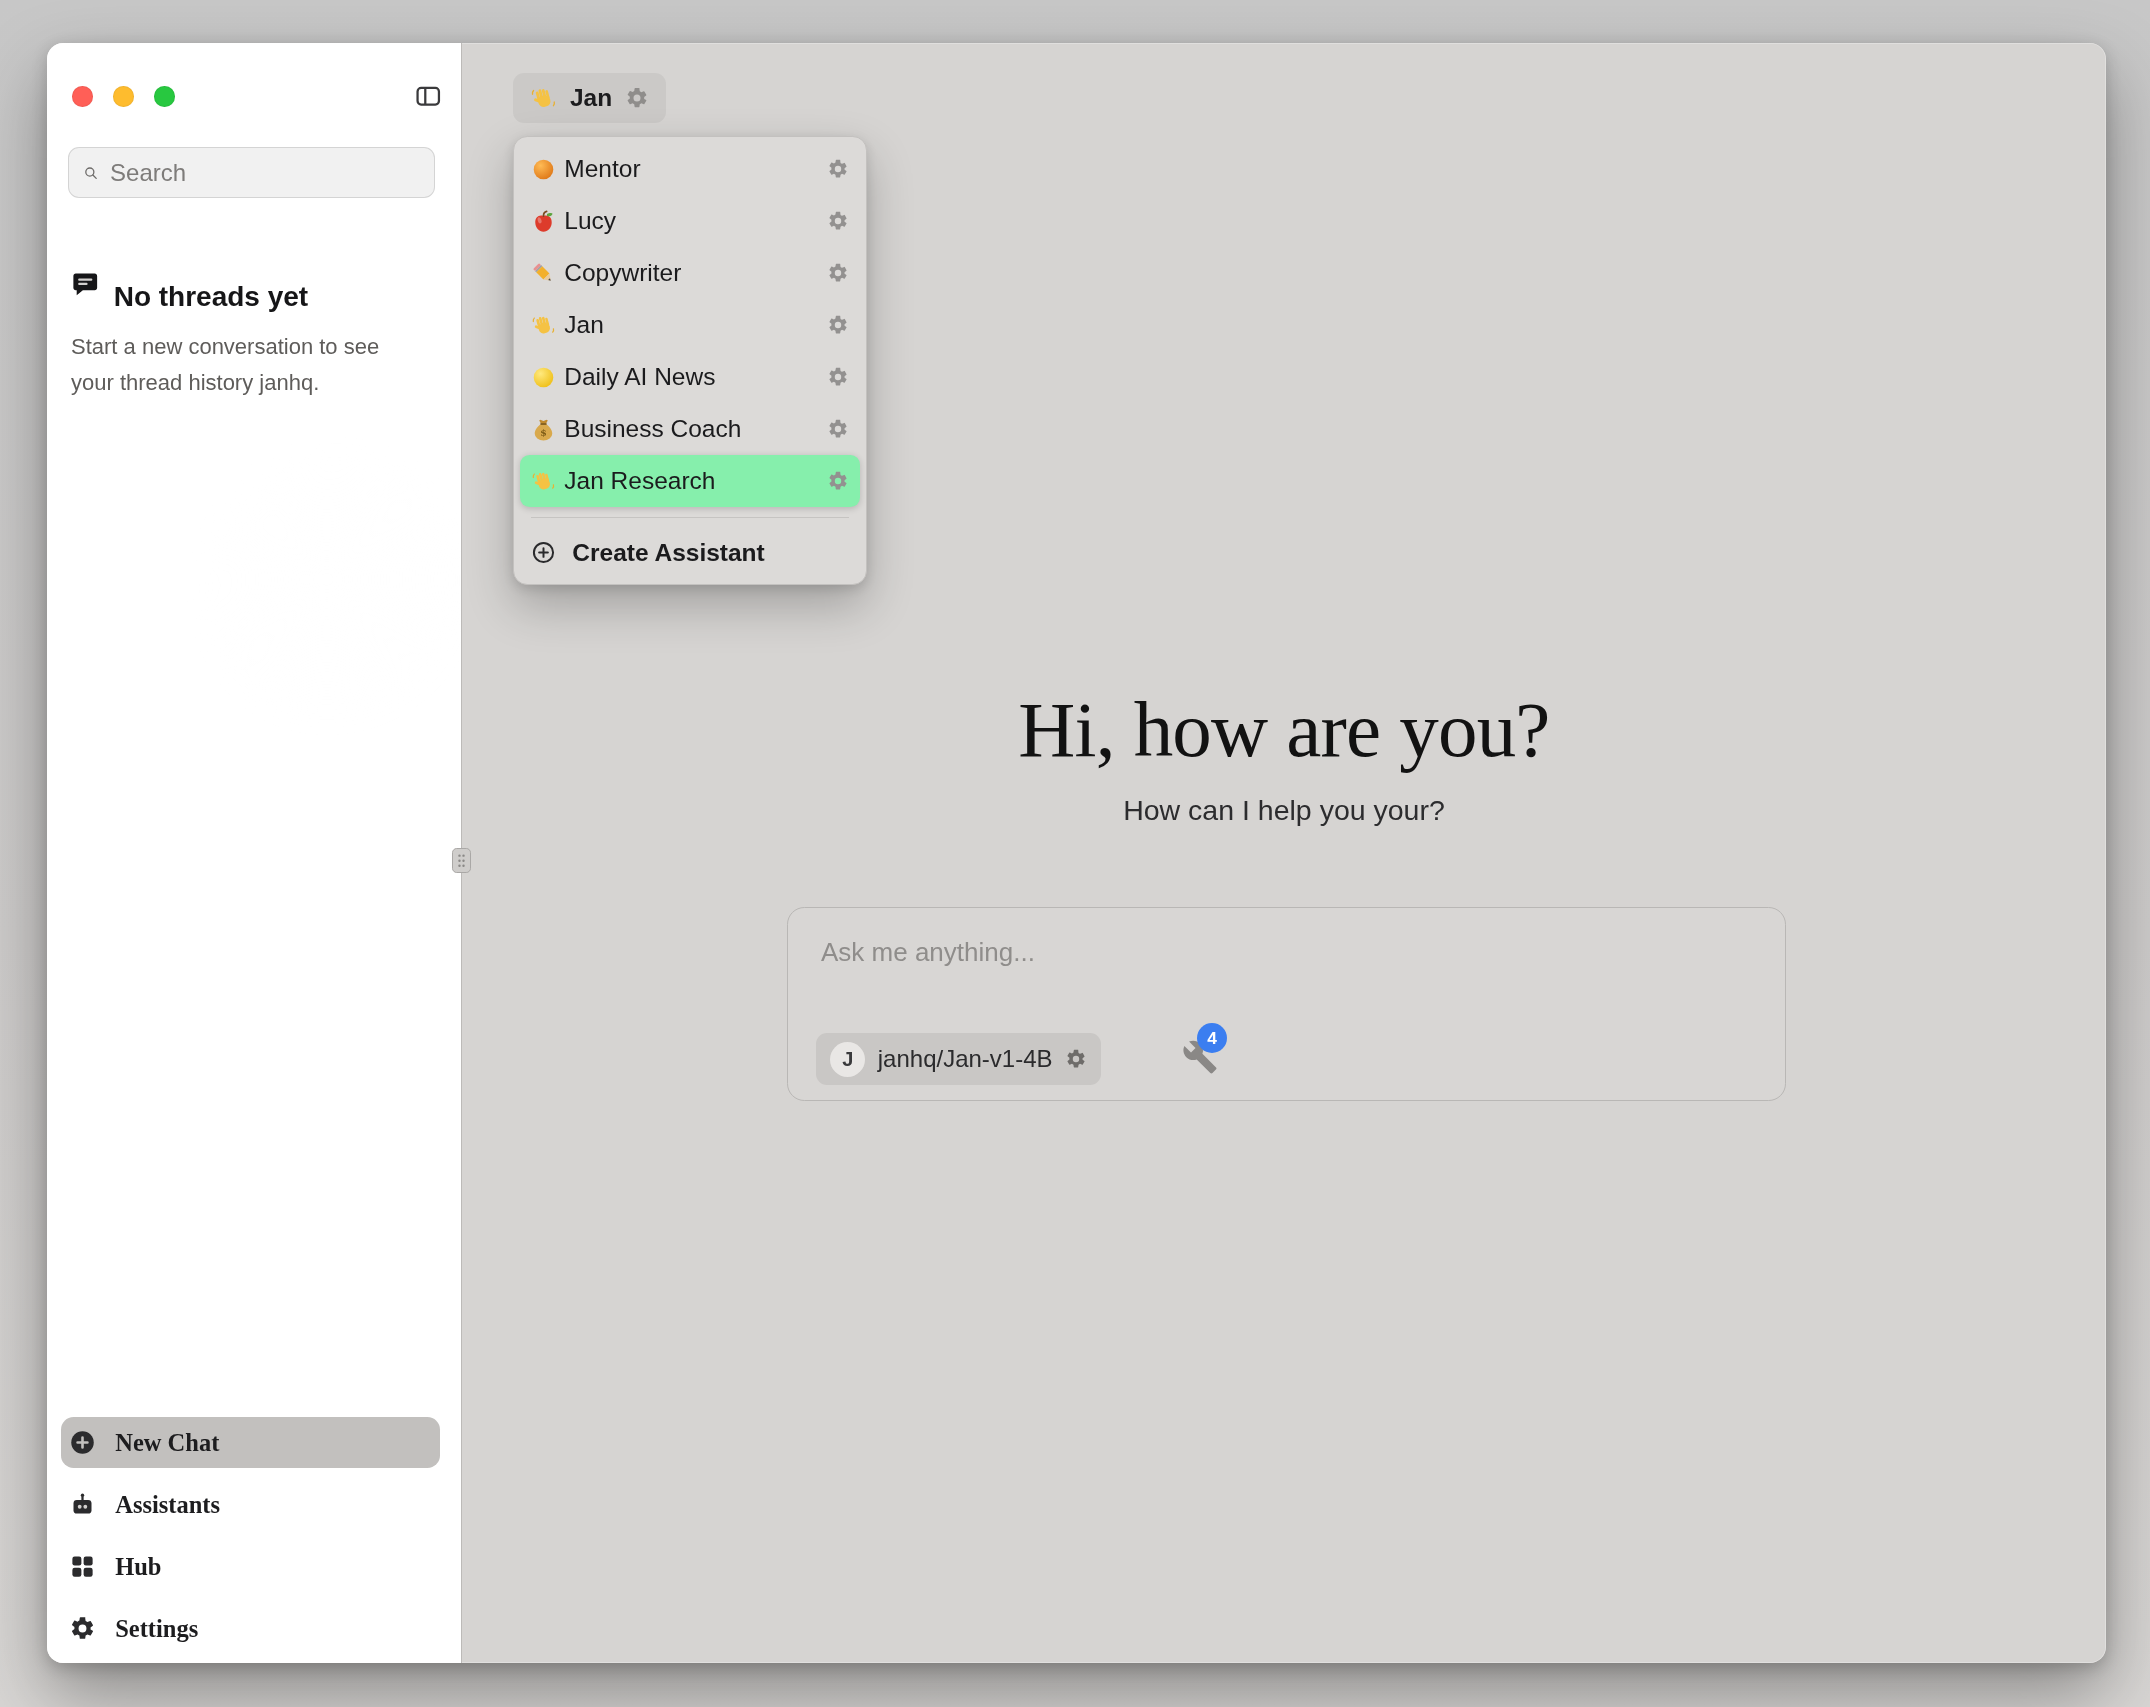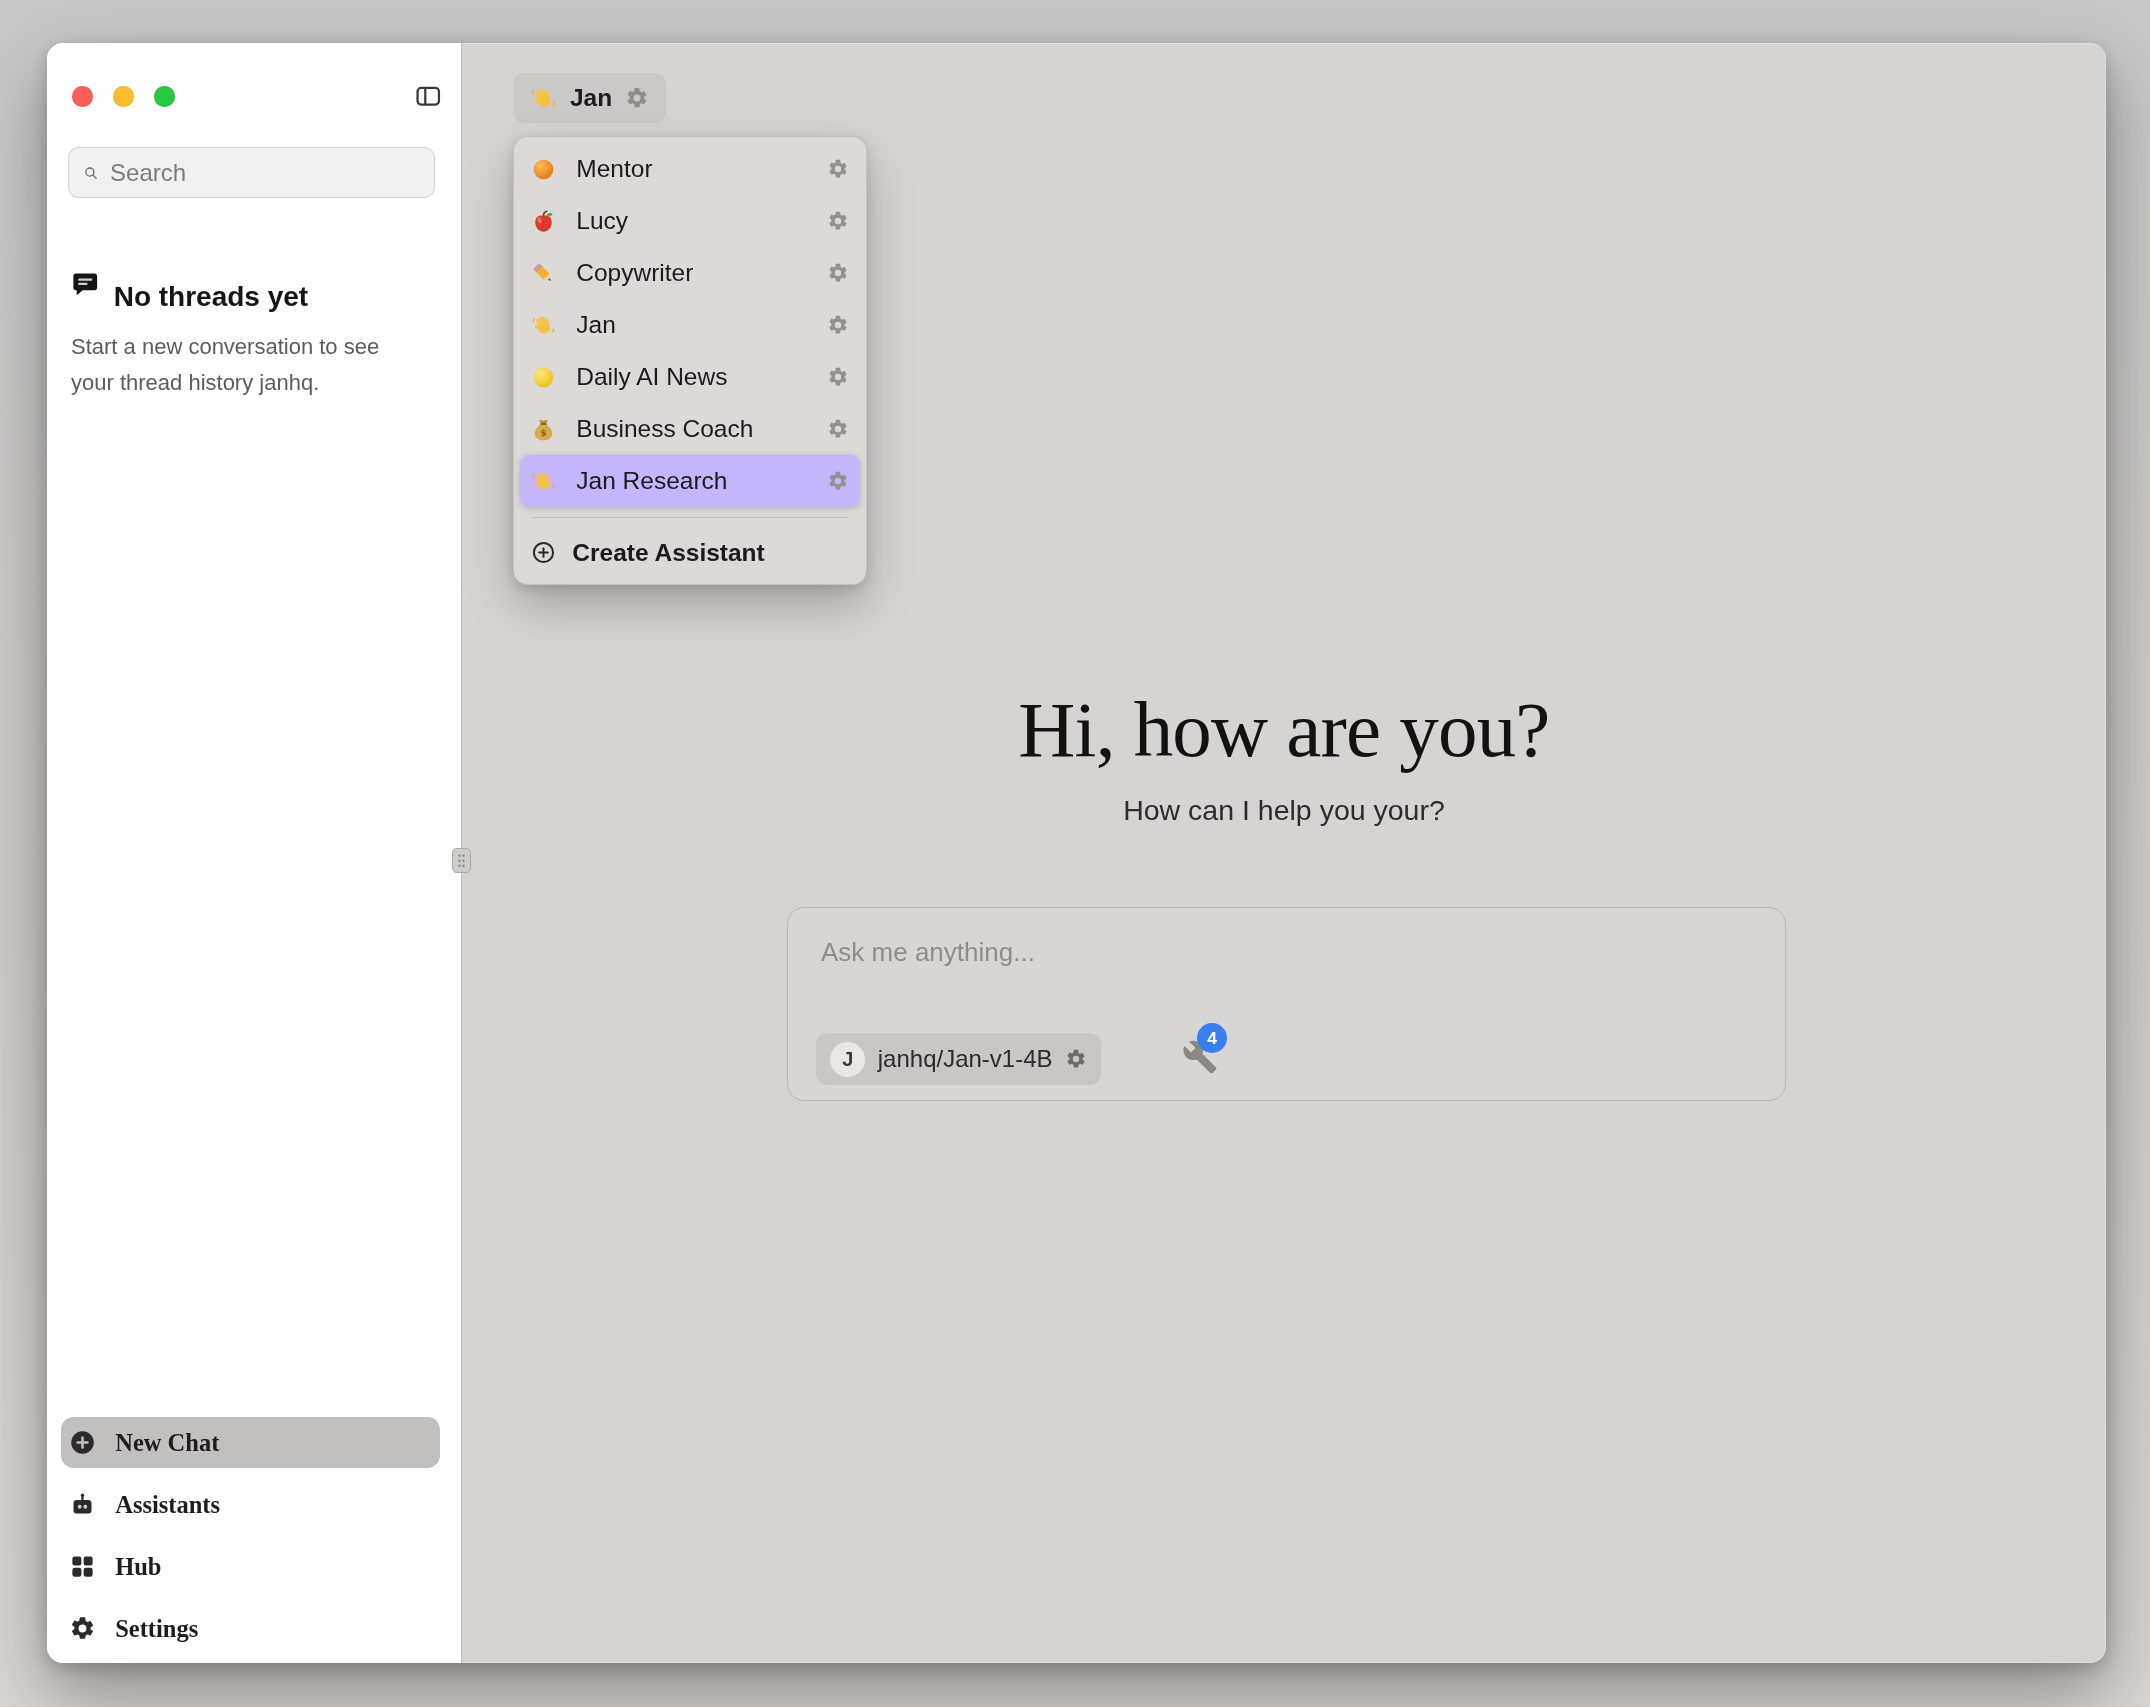--- a/index.html
+++ b/index.html
@@ -72,24 +72,24 @@
   .header-name { font-size:24.5px; font-weight:600; color:#1c1c1e; }
   .header-pill .gear { color:#8f8d8b; }
   
   .dropdown {
     position:absolute; left:51px; top:93px; width:354px; z-index:10;
     background:#dcdad8; border:0.8px solid #c3c1bf; border-radius:14.2px;
     box-shadow:0 20.6px 47px rgba(0,0,0,.24), 0 3.2px 11px rgba(0,0,0,.12);
     padding:6.3px;
   }
   .menu-row {
-    height:52px; display:flex; align-items:center; gap:20px;
+    height:52px; display:flex; align-items:center; gap:8px;
     padding:0 11px; border-radius:9.5px; cursor:pointer;
   }
-  .menu-row.selected { background:#c4b5fd; box-shadow:0 1.6px 6.3px rgba(0,0,0,.16); }
+  .menu-row.selected { background:#86efac; box-shadow:0 1.6px 6.3px rgba(0,0,0,.16); }
   .menu-icon { width:25px; height:25px; flex:0 0 25px; }
   .menu-label { flex:1; font-size:24.5px; font-weight:500; color:#1b1b1d; }
   .menu-gear { color:#939190; display:flex; cursor:pointer; }
   .menu-divider { height:0.8px; background:#c6c4c2; margin:9.5px 11px; }
   .create-row { height:51px; display:flex; align-items:center; gap:16px; padding:0 11px; cursor:pointer; color:#2a2a2c; }
   .create-row .menu-label { font-weight:700; }
   
   .greeting {
     position:absolute; left:0; right:0; top:642px; text-align:center;
     font-family:"Liberation Serif","DejaVu Serif",serif;

